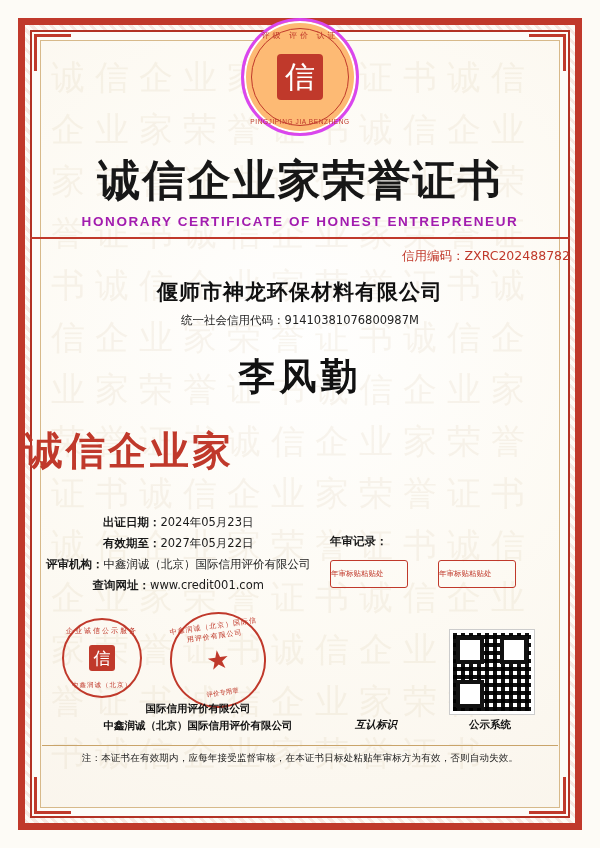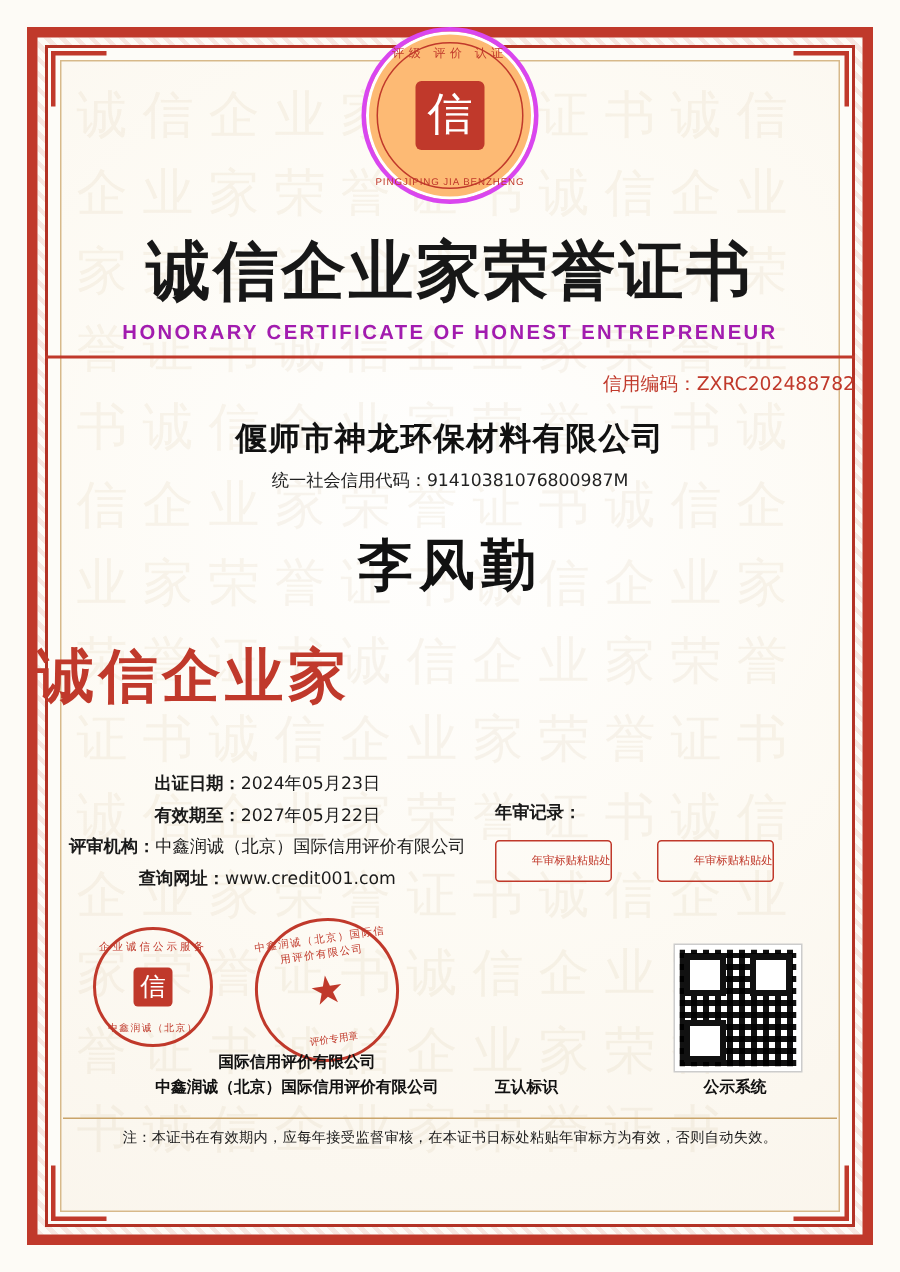--- a/index.html
+++ b/index.html
@@ -197,21 +197,21 @@
     top:560px;
     display:flex;
     gap:30px;
   }
   .annual-box{
     width:76px;height:26px;
     border:1px solid #c0392b;
     border-radius:3px;
     color:#c0392b;
     font-size:7.5px;
-    text-align:right;
+    text-align:left;
     line-height:26px;
     font-family:"DejaVu Sans", sans-serif;
   }
   
   .bottom{
     position:absolute;
     left:30px;right:30px;
     top:616px;
     height:120px;
   }
@@ -286,21 +286,21 @@
   .qr .f3{left:3px;bottom:3px;}
   .caption-row{
     position:absolute;
     left:30px;right:30px;
     top:700px;
     font-size:10.5px;
     color:#111;
     font-family:"DejaVu Sans", sans-serif;
   }
   .cap-a{position:absolute;left:48px;top:0;text-align:center;width:240px;line-height:17px;font-weight:bold;}
-  .cap-b{position:absolute;left:300px;top:18px;width:92px;text-align:left;font-weight:bold;}
+  .cap-b{position:absolute;left:300px;top:18px;width:92px;text-align:center;font-weight:bold;font-style:italic;}
   .cap-c{position:absolute;left:412px;top:18px;width:96px;text-align:center;font-weight:bold;}
   .footnote{
     position:absolute;
     left:42px;right:42px;
     top:752px;
     font-size:9.5px;
     color:#1a1a1a;
     text-align:center;
     letter-spacing:0.2px;
     font-family:"DejaVu Sans", sans-serif;

